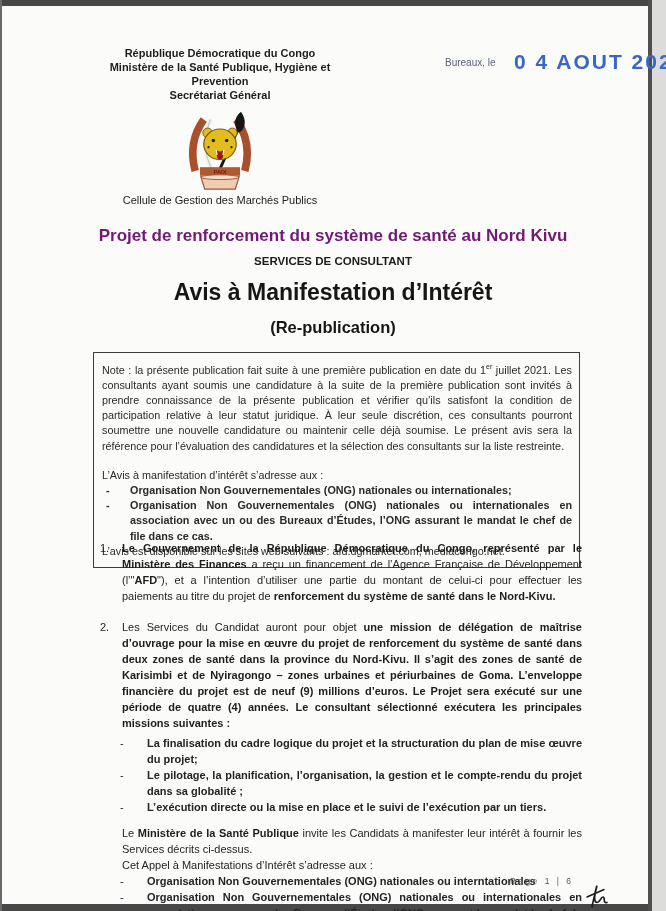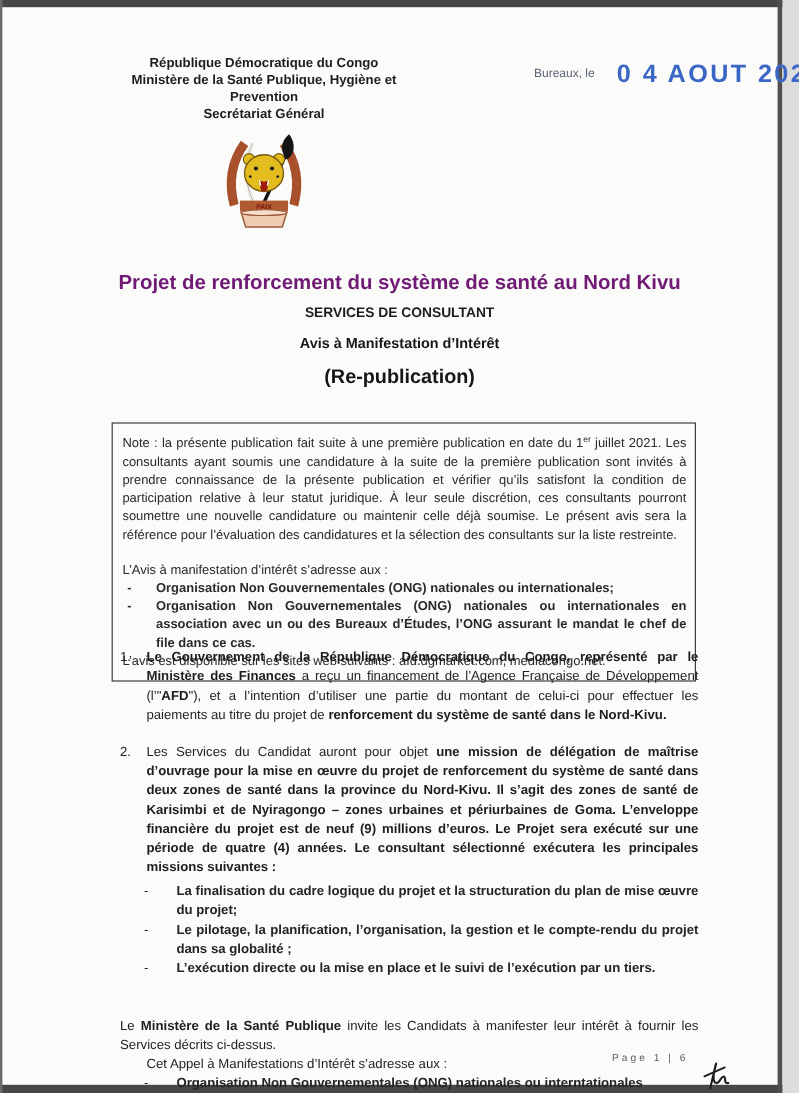--- a/index.html
+++ b/index.html
@@ -21,21 +21,21 @@
   .emblem-wrap{margin:6px auto 2px auto;width:96px;height:84px;}
   .hdr-unit{font-size:11px;margin-top:2px;color:#222;}
   .date-line{position:absolute;left:445px;top:50px;white-space:nowrap;}
   .place{font-size:10px;color:#5a6373;vertical-align:middle;}
   .stamp{font-size:21px;font-weight:bold;color:#3a66c6;letter-spacing:2px;margin-left:14px;vertical-align:middle;}
 
   
   .titles{position:absolute;left:40px;top:226px;width:586px;text-align:center;}
   .t-project{font-size:17px;font-weight:bold;color:#701a75;}
   .t-services{font-size:11.5px;font-weight:bold;margin-top:9px;color:#1c1c1c;}
-  .t-main{font-size:12px;font-weight:bold;margin-top:12px;color:#161616;}
+  .t-main{font-size:23px;font-weight:bold;margin-top:12px;color:#161616;}
   .t-sub{font-size:16.5px;font-weight:bold;margin-top:12px;color:#161616;}
 
   
   .note-box{
     position:absolute;left:93px;top:352px;width:470px;
     border:1px solid #3c3c3c;padding:6px 7px 8px 8px;
     font-size:10.8px;line-height:15.2px;text-align:justify;color:#2a2a2a;
   }
   .note-box .spacer{height:14px;}
   .nb-row{display:flex;}
@@ -100,20 +100,21 @@
         <path d="M46 44 L47 49 M54 44 L53 49" stroke="#fff" stroke-width="1.2"></path>
 
         <rect x="29" y="62" width="42" height="9" fill="#b05a30"></rect>
         <text x="50" y="69" font-size="6" font-weight="bold" fill="#7a1608" text-anchor="middle" font-family="Liberation Sans, sans-serif">PAIX</text>
 
         <path d="M30 72 L70 72 L66 85 L34 85 Z" fill="#efccb2" stroke="#9c5a3c" stroke-width="1.3"></path>
         <ellipse cx="50" cy="72.5" rx="20" ry="2.5" fill="#f6ddc9" stroke="#9c5a3c" stroke-width="1"></ellipse>
       </svg>
     </div>
 
+    <div class="hdr-unit">Cellule de Gestion des Marchés Publics</div>
   </div>
 
   <div class="date-line">
     <span class="place">Bureaux, le</span>
     <span class="stamp">0 4 AOUT 2021</span>
   </div>
 
   <div class="titles">
     <div class="t-project">Projet de renforcement du système de santé au Nord Kivu</div>
     <div class="t-services">SERVICES DE CONSULTANT</div>
@@ -154,21 +155,21 @@
     </div>
     <div class="m-row">
       <span class="m-dash">-</span>
       <span class="m-text">Le pilotage, la planification, l’organisation, la gestion et le compte-rendu du projet dans sa globalité ;</span>
     </div>
     <div class="m-row">
       <span class="m-dash">-</span>
       <span class="m-text">L’exécution directe ou la mise en place et le suivi de l’exécution par un tiers.</span>
     </div>
 
-    <div class="num-para mt8" style="margin-bottom:0;flex-direction:column;">
+    <div class="num-para mt8" style="margin-bottom:0;">
       <span class="num"></span>
       <span class="para-body"><span>Le </span><b>Ministère de la Santé Publique</b><span> invite les Candidats à manifester leur intérêt à fournir les Services décrits ci-dessus.</span></span>
     </div>
 
     <div class="num-para" style="margin-bottom:0;">
       <span class="num"></span>
       <span class="para-body" style="text-align:left;">Cet Appel à Manifestations d’Intérêt s’adresse aux :</span>
     </div>
 
     <div class="m-row">

